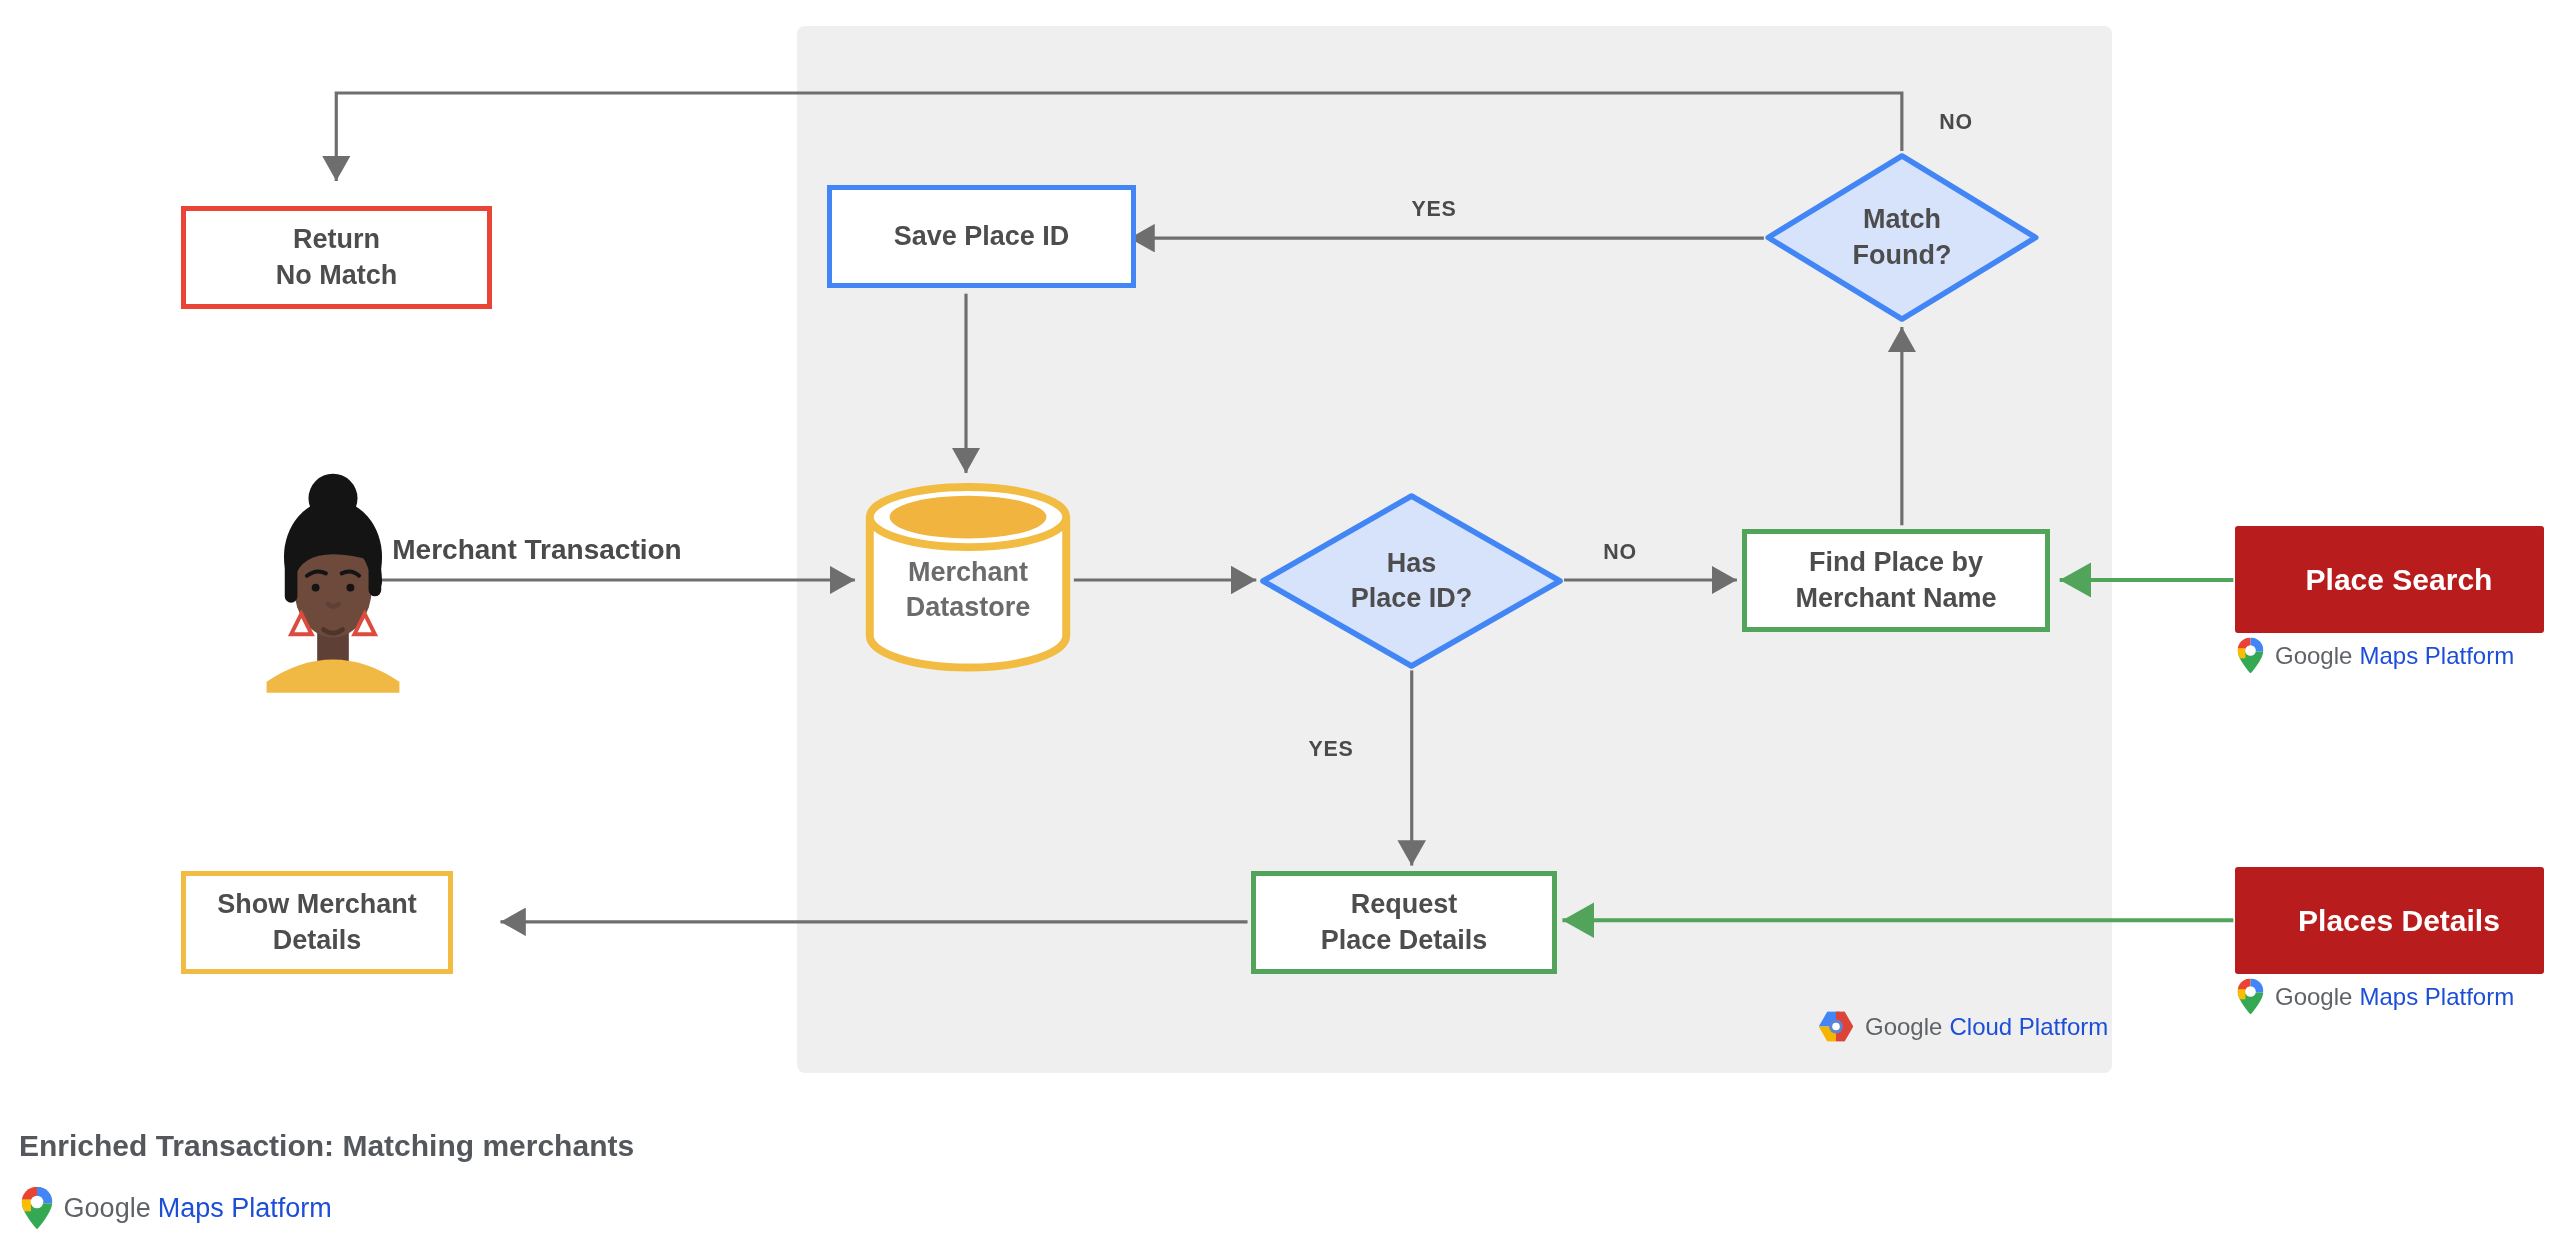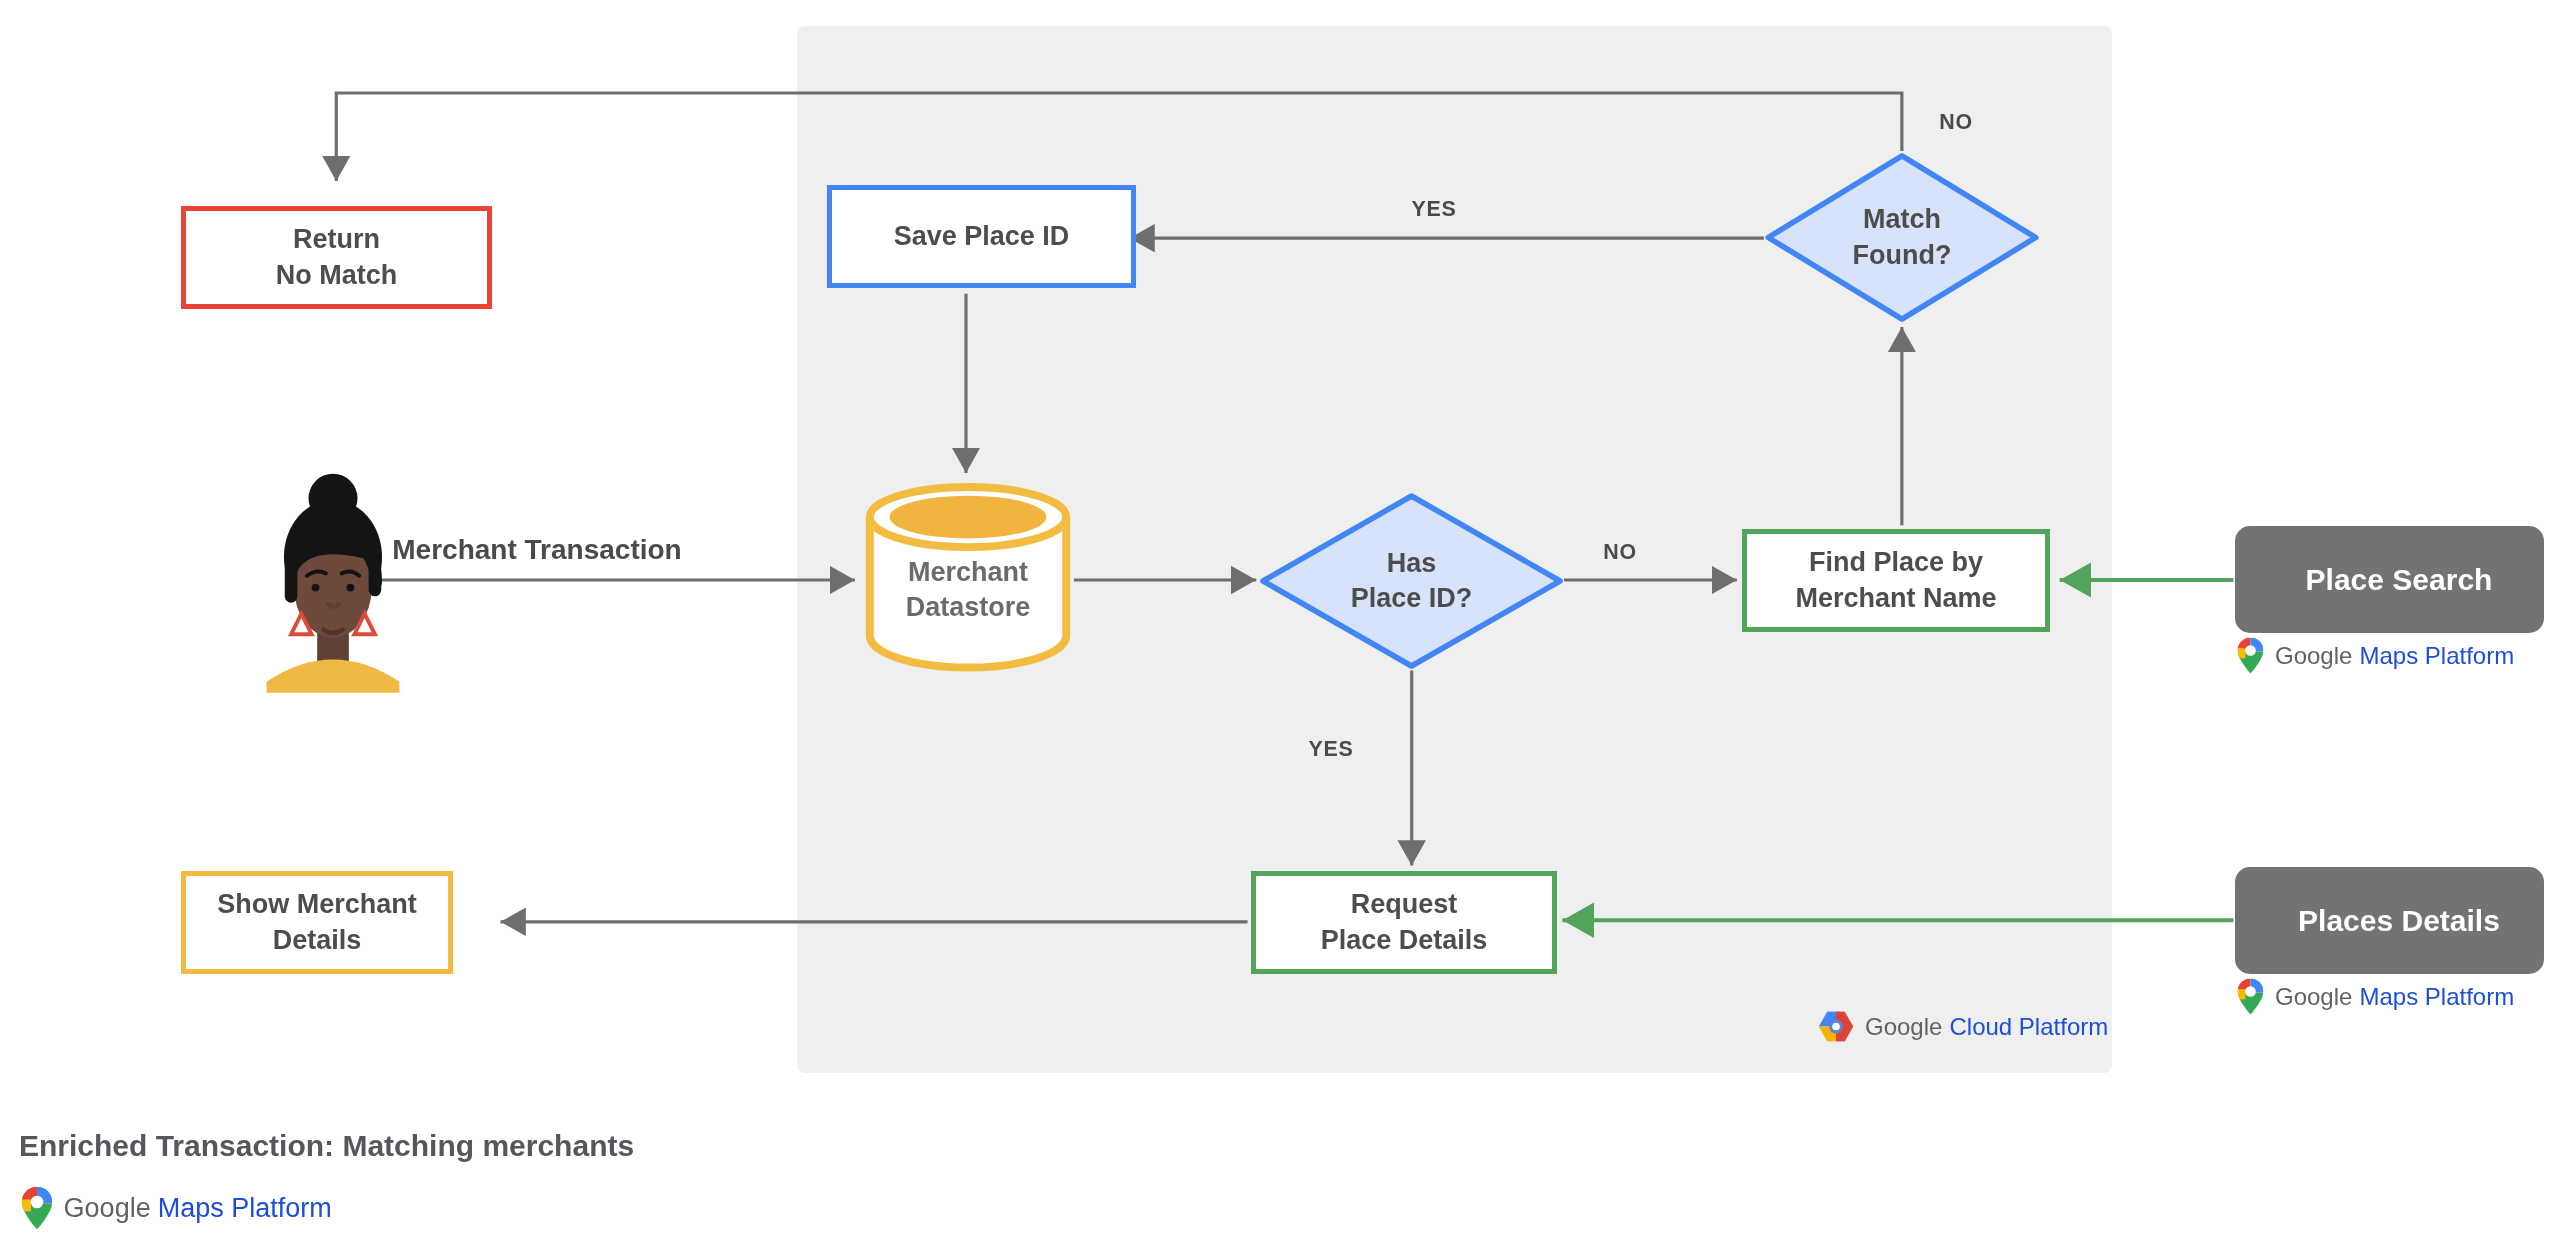--- a/index.html
+++ b/index.html
@@ -15,21 +15,21 @@
   .box{
     position:absolute;background:#ffffff;display:flex;align-items:center;justify-content:center;
     text-align:center;font-weight:bold;font-size:27px;line-height:1.3;color:#4D4D4D;
     white-space:pre-line;box-sizing:border-box;
   }
   .b-red{border:5.6px solid #E94435;margin-top:20px;}
   .b-blue{border:5.6px solid #4285F4;}
   .b-green{border:5.6px solid #52A45A;}
   .b-yellow{border:5.6px solid #F2BC42;}
   .solid-green{
-    position:absolute;background:#737373;color:#ffffff;border-radius:15px;
+    position:absolute;background:#b91c1c;color:#ffffff;border-radius:3px;
     display:flex;align-items:center;justify-content:center;text-align:center;
     font-weight:bold;font-size:30px;box-sizing:border-box;padding-left:19px;
   }
   .diamond{position:absolute;}
   .diamond .lbl{
     position:absolute;left:0;top:0;right:0;bottom:0;display:flex;align-items:center;justify-content:center;
     text-align:center;font-weight:bold;font-size:27px;line-height:1.3;color:#4D4D4D;white-space:pre-line;
   }
   .cylinder{position:absolute;left:864px;top:479px;width:208px;height:198px;}
   .cylinder .lbl{

